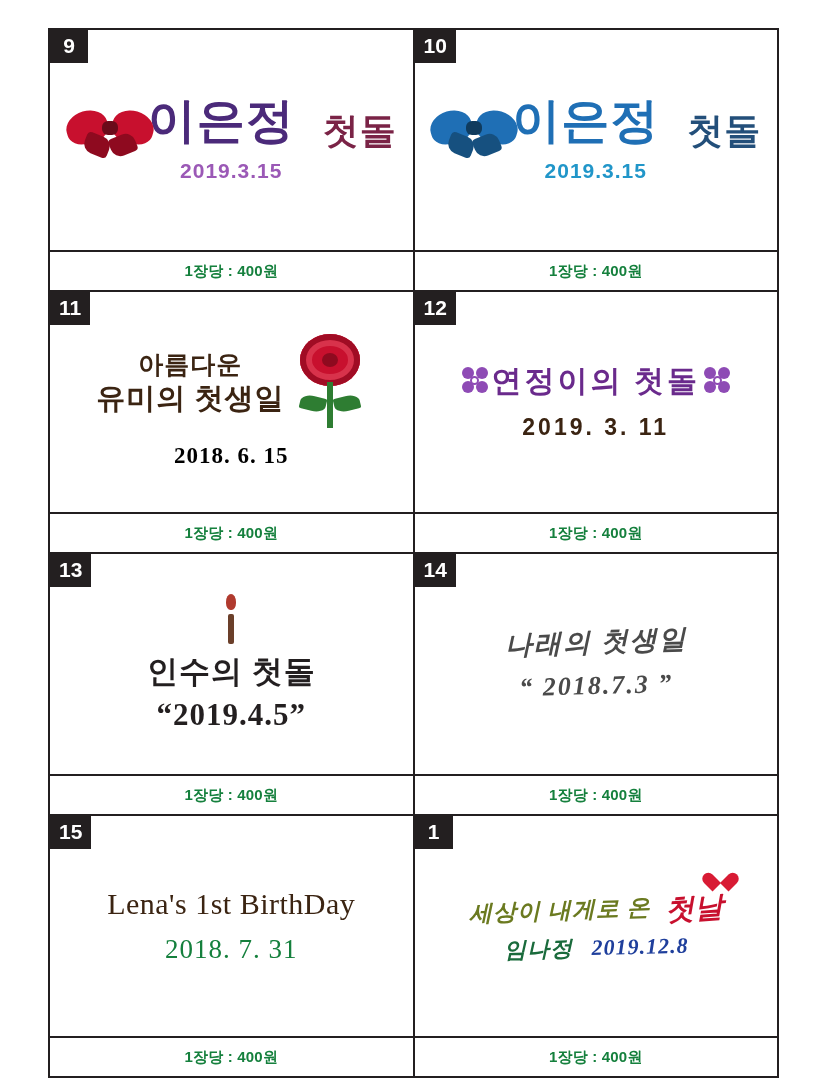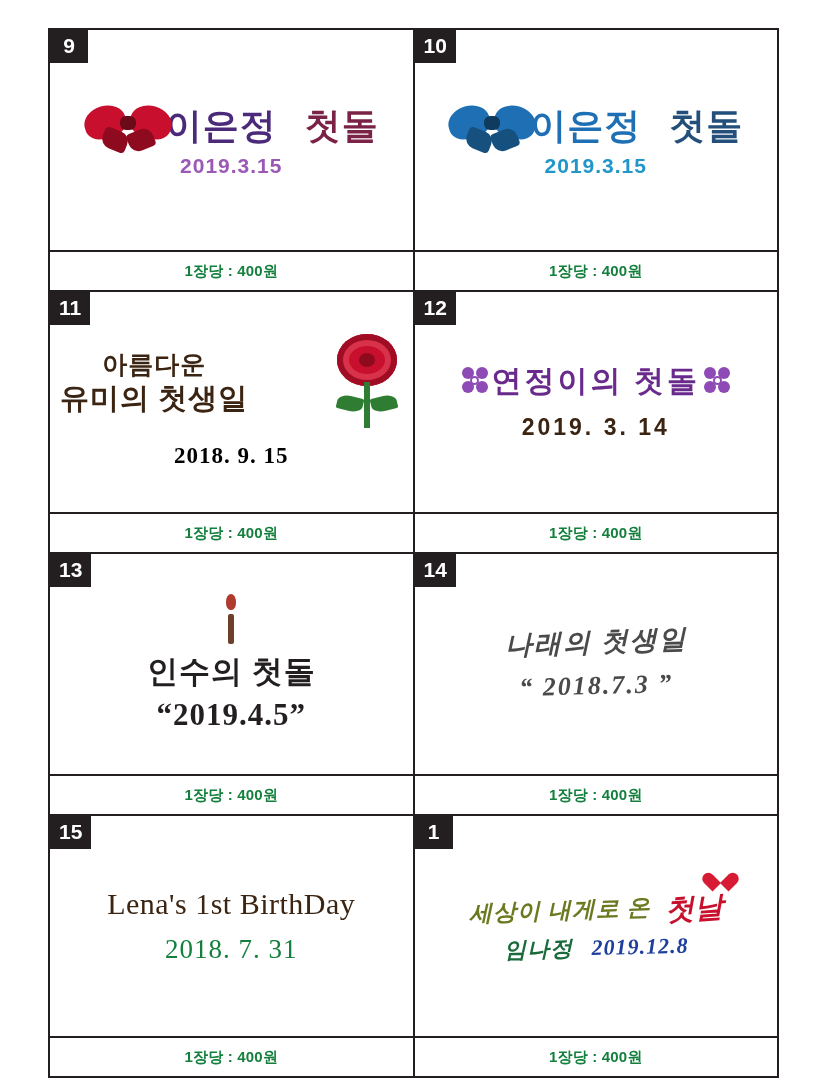--- a/index.html
+++ b/index.html
@@ -107,22 +107,22 @@
   .bow .tailL, .bow .tailR {
     position: absolute;
     top: 28px;
     width: 26px;
     height: 20px;
     border-radius: 4px 10px 4px 10px;
   }
   .bow .tailL { left: 18px; transform: rotate(22deg); }
   .bow .tailR { right: 18px; transform: rotate(-22deg); }
   .name-ko {
-    font-family: Liberation Serif, serif;
-    font-size: 36px;
+    font-family: Liberation Mono, monospace;
+    font-size: 48px;
     font-weight: bold;
     letter-spacing: 1px;
   }
   .first-ko {
     font-family: Liberation Serif, serif;
     font-size: 36px;
     font-weight: bold;
     margin-left: 28px;
     letter-spacing: 1px;
   }
@@ -136,21 +136,21 @@
   .line-9 {
     display: flex;
     align-items: flex-end;
     justify-content: center;
   }
 
   
   .d11-wrap {
     display: flex;
     align-items: center;
-    justify-content: space-between;
+    justify-content: center;
     gap: 10px;
   }
   .d11-text { text-align: center; color: #3b2412; }
   .d11-l1 {
     font-family: "Liberation Serif", serif;
     font-size: 25px;
     font-weight: bold;
     letter-spacing: 1px;
   }
   .d11-l2 {
@@ -456,21 +456,21 @@
                   <div class="d11-l1">아름다운</div>
                   <div class="d11-l2">유미의 첫생일</div>
                 </div>
                 <div class="rose">
                   <div class="bloom"></div>
                   <div class="stem"></div>
                   <div class="leafL"></div>
                   <div class="leafR"></div>
                 </div>
               </div>
-              <div class="d11-l3">2018. 9. 15</div>
+              <div class="d11-l3">2018. 6. 15</div>
             </div>
           </div>
           <div class="price">1장당 : 400원</div>
         </div>
       </td>
 
       <td>
         <div class="cell">
           <div class="art">
             <div class="badge">12</div>
@@ -483,21 +483,21 @@
                       <span></span>
                     </div>
                 <div class="d12-main">연정이의 첫돌</div>
                 <div class="flower">
                       <span></span>
                       <span></span>
                       <span></span>
                       <span></span>
                     </div>
               </div>
-              <div class="d12-date">2019. 3. 14</div>
+              <div class="d12-date">2019. 3. 11</div>
             </div>
           </div>
           <div class="price">1장당 : 400원</div>
         </div>
       </td>
     </tr>
     <tr>
 
       <td>
         <div class="cell">

